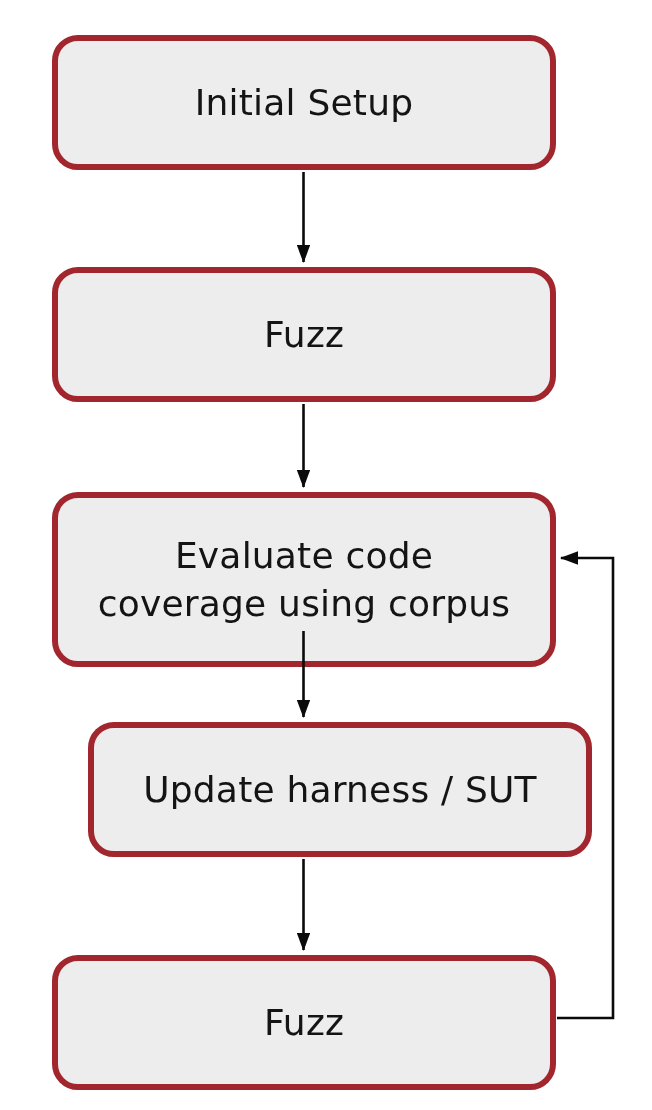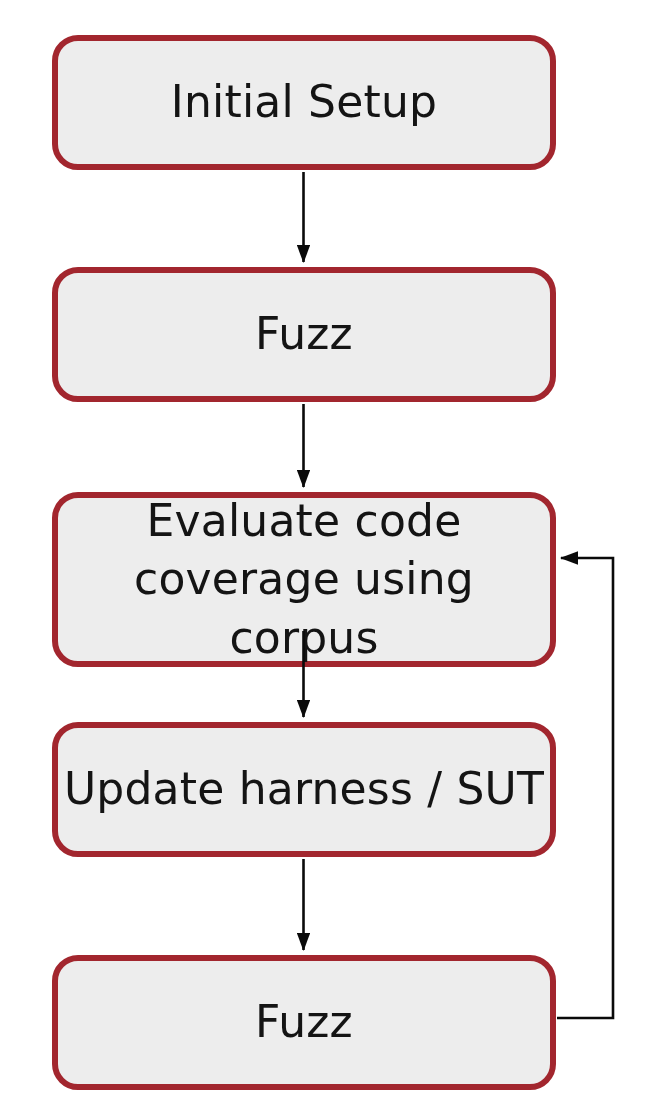--- a/index.html
+++ b/index.html
@@ -25,40 +25,40 @@
     left: 52px;
     width: 504px;
     background: var(--node-fill);
     border: 6px solid var(--crimson);
     border-radius: 26px;
     display: flex;
     align-items: center;
     justify-content: center;
   }
   .node-label {
-    font-size: 44px;
+    font-size: 36px;
     font-weight: 500;
     color: var(--text);
     text-align: center;
     line-height: 1.32;
     white-space: pre-line;
     letter-spacing: 0.2px;
   }
   .edge-overlay {
     position: absolute;
     left: 0;
     top: 0;
     width: 652px;
     height: 1110px;
     pointer-events: none;
   }
   #node-initial-setup   { top: 35px;  height: 135px; }
   #node-fuzz-1          { top: 267px; height: 135px; }
   #node-evaluate        { top: 492px; height: 175px; }
-  #node-update-harness  { top: 722px; height: 135px; }
+  #node-update-harness  { top: 722px; height: 135px; margin-left: 36px; }
   #node-fuzz-2          { top: 955px; height: 135px; }
 </style>
 </head>
 <body>
 
 <div class="canvas">
 
   <div class="node" id="node-initial-setup">
     <span class="node-label">Initial Setup</span>
   </div>

